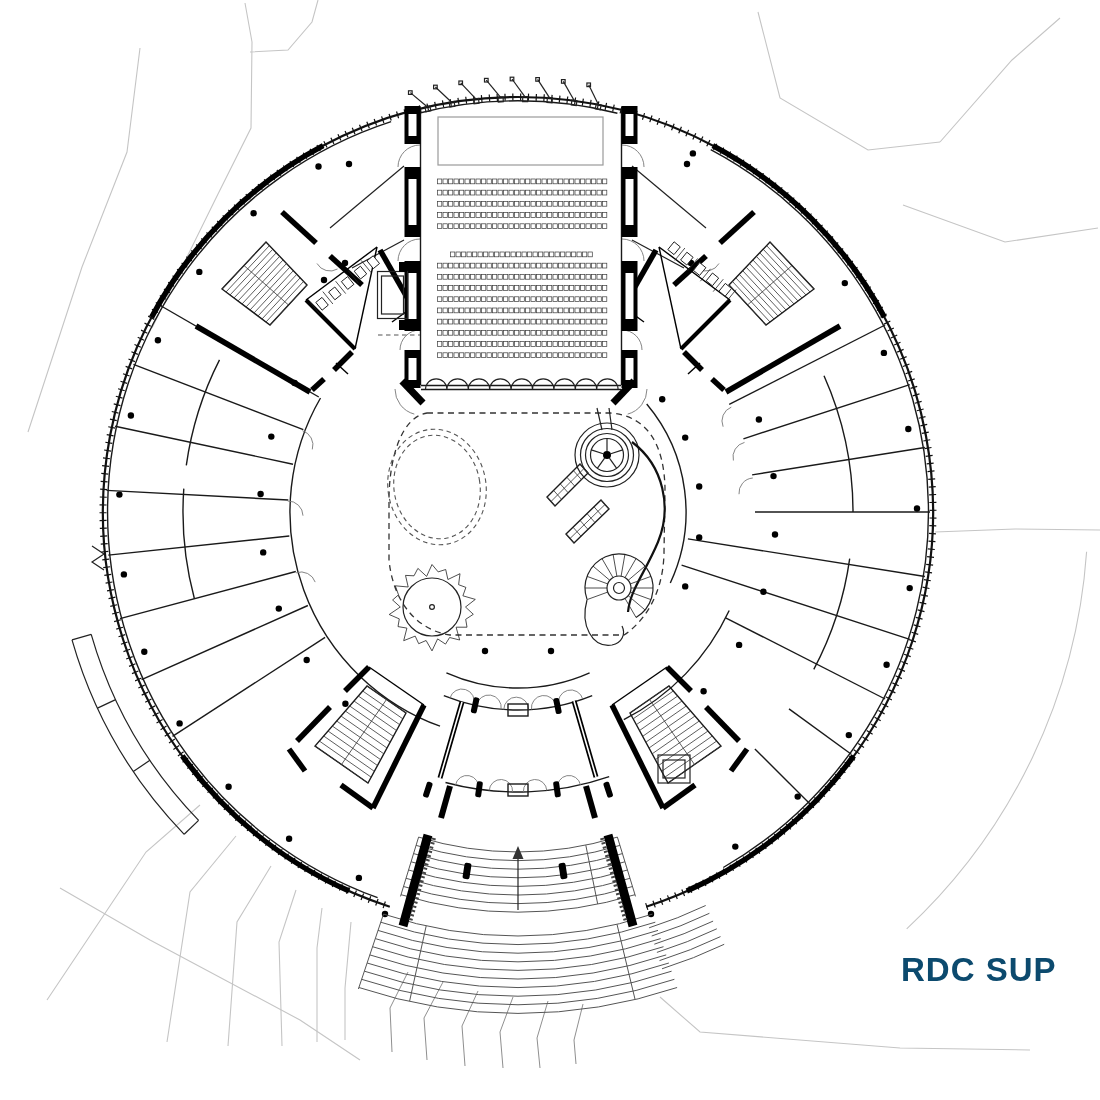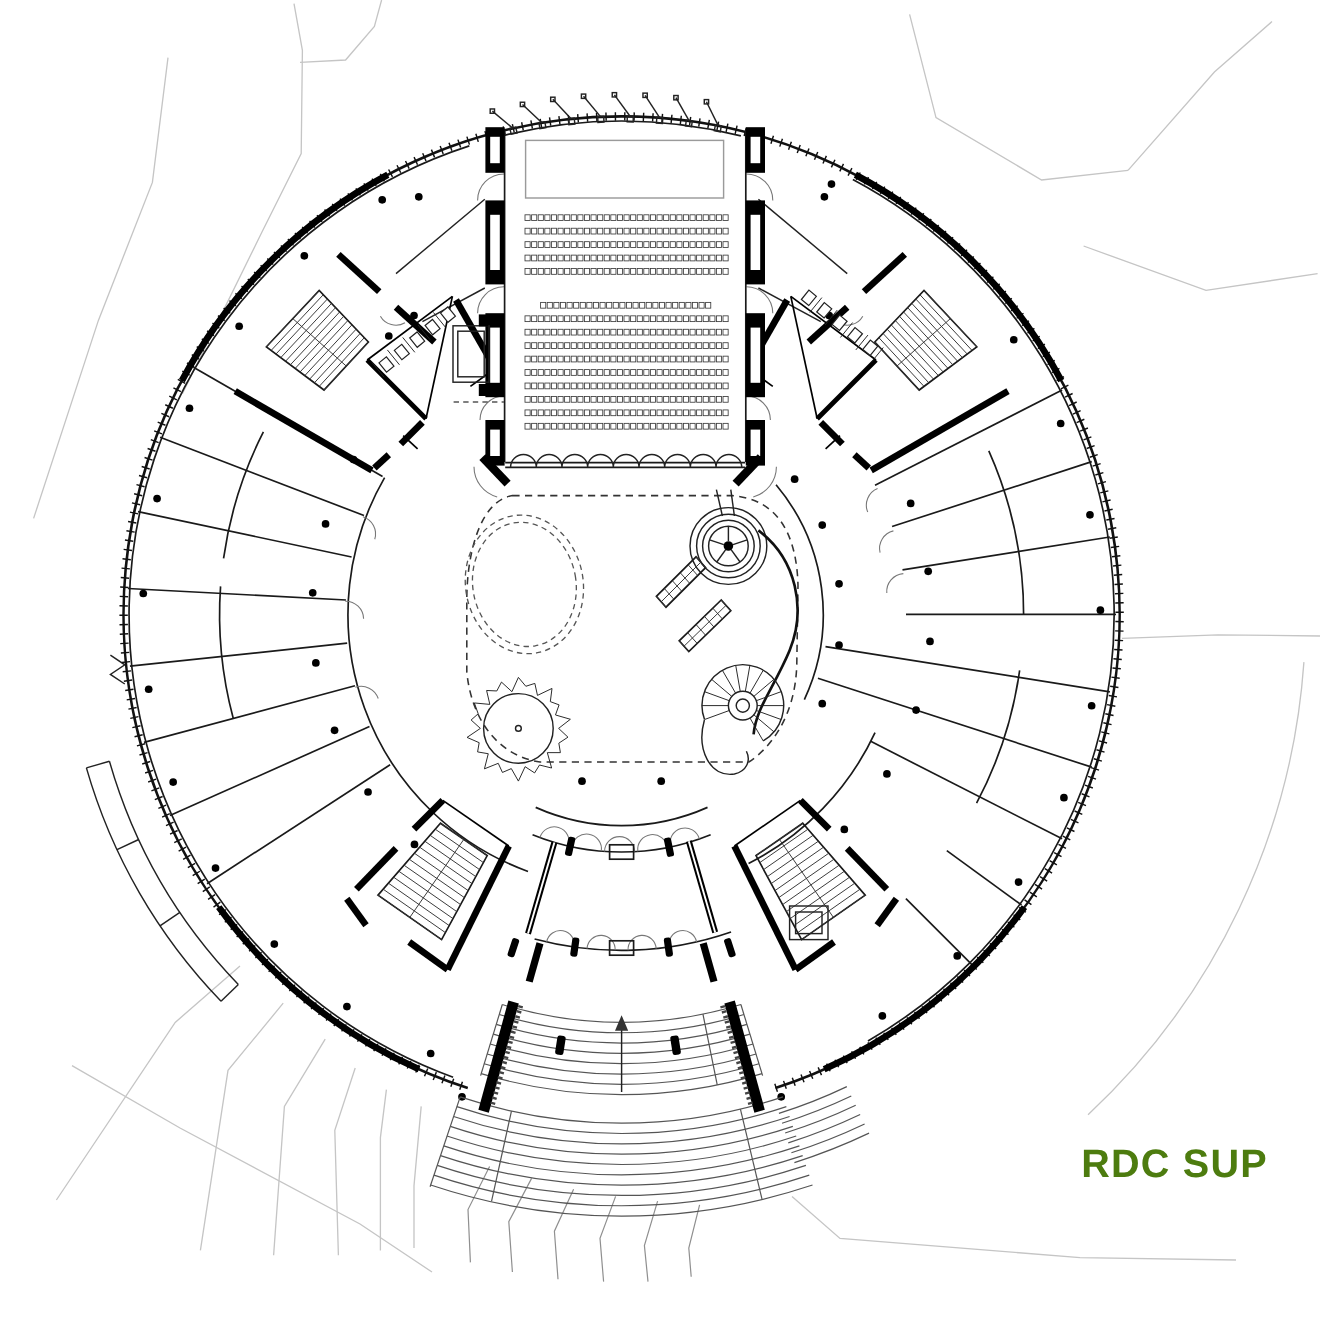--- a/index.html
+++ b/index.html
@@ -1,20 +1,20 @@
 <!DOCTYPE html>
 <html><head>
 <meta charset="utf-8">
 <style>
   html,body{margin:0;padding:0;background:#ffffff;}
   .canvas{position:relative;width:1100px;height:1100px;background:#fff;overflow:hidden;
           font-family:"Liberation Sans", sans-serif;}
   svg{position:absolute;left:0;top:0;}
   .plan-label{position:absolute;left:901px;top:951px;font-size:33px;font-weight:700;
-              letter-spacing:1px;color:#4d7c0f;font-family:"Liberation Sans",sans-serif;}
+              letter-spacing:1px;color:#0c4a6e;font-family:"Liberation Sans",sans-serif;}
   .contour{stroke:#c5c5c5;stroke-width:1.1;fill:none;}
   .stepline{stroke:#8f8f8f;stroke-width:1;fill:none;}
   .wall1{stroke:#1a1a1a;stroke-width:1.4;fill:none;}
   .wall2{stroke:#111;stroke-width:2.2;fill:none;}
   .wall5{stroke:#000;stroke-width:5.5;fill:none;}
   .wall7{stroke:#000;stroke-width:7;fill:none;stroke-linecap:butt;}
   .wall9{stroke:#000;stroke-width:9;fill:none;stroke-linecap:butt;}
   .ticks{stroke:#111;stroke-width:7;stroke-dasharray:1.2 6.6;fill:none;}
   .door{stroke:#777;stroke-width:.9;fill:none;}
   .tread{stroke:#333;stroke-width:.8;fill:none;}

